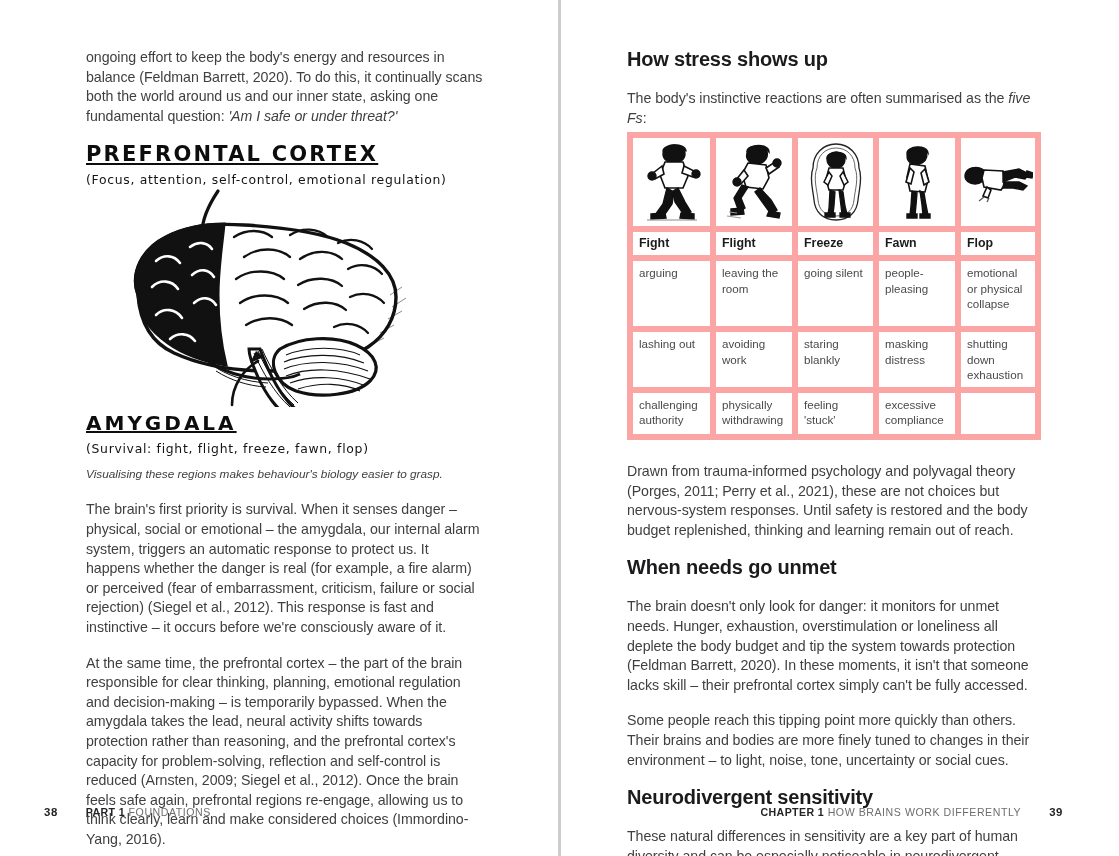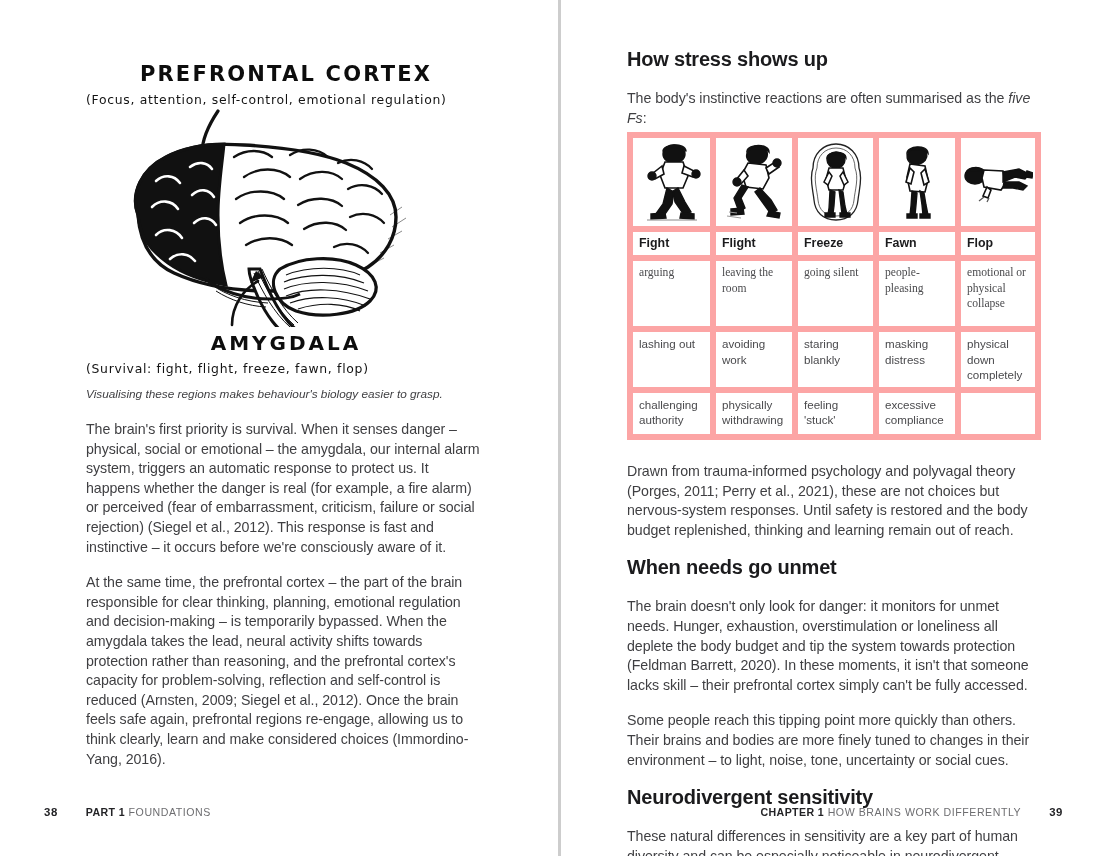--- a/index.html
+++ b/index.html
@@ -66,27 +66,27 @@
   }
   h2.spaced-top { margin-top: 12px; }
 
   
   .figure {
     position: relative;
     width: 400px;
     margin: 14px 0 10px 0;
   }
   .fig-title {
-    text-align: center;
     font-family: "DejaVu Sans", sans-serif;
     font-weight: bold;
     font-size: 21px;
     letter-spacing: 2.2px;
     color: #0d0d0d;
     margin-bottom: 6px;
+    text-decoration: underline;
   }
   .fig-sub {
     text-align: left;
     font-family: "DejaVu Sans", sans-serif;
     font-size: 12.4px;
     letter-spacing: 0.7px;
     color: #131313;
   }
   .fig-title.lower {
     font-size: 20px;
@@ -129,21 +129,21 @@
     text-align: center;
     vertical-align: middle;
   }
   .fives td.head {
     font-weight: bold;
     font-size: 12.4px;
     color: #1b1b1d;
     padding-top: 4px;
     padding-bottom: 4px;
   }
-  .fives tr.r1 td { height: 56px; font-family: Liberation Serif, serif; }
+  .fives tr.r1 td { height: 56px; }
   .fives tr.r2 td { height: 32px; }
   .fives tr.r3 td { height: 32px; }
   .fives td.pic svg { display: block; margin: 0 auto; }
 
   
   .footer {
     position: absolute;
     bottom: 38px;
     font-size: 10.6px;
     letter-spacing: 0.55px;
@@ -166,20 +166,21 @@
   .footer-right .pageno { margin-left: 28px; }
 </style>
 </head>
 <body>
 
 <div class="spread">
 
   <div class="page page-left">
     <div class="col">
 
+      <p><span>ongoing effort to keep the body's energy and resources in balance (Feldman Barrett, 2020). To do this, it continually scans both the world around us and our inner state, asking one fundamental question: </span><em>'Am I safe or under threat?'</em></p>
 
       <div class="figure">
         <div class="fig-title">PREFRONTAL CORTEX</div>
         <div class="fig-sub">(Focus, attention, self-control, emotional regulation)</div>
 
         <div class="brain-wrap">
           <svg width="400" height="218" viewBox="0 0 400 218">
 
             <g stroke="#111" fill="none">
               <path d="M132 2 C124 14 116 30 116 44" stroke-width="3.2" stroke-linecap="round"></path>
@@ -422,21 +423,21 @@
             <td>leaving the room</td>
             <td>going silent</td>
             <td>people-pleasing</td>
             <td>emotional or physical collapse</td>
           </tr>
           <tr class="r2">
             <td>lashing out</td>
             <td>avoiding work</td>
             <td>staring blankly</td>
             <td>masking distress</td>
-            <td>physical down completely</td>
+            <td>shutting down exhaustion</td>
           </tr>
           <tr class="r3">
             <td>challenging authority</td>
             <td>physically withdrawing</td>
             <td>feeling 'stuck'</td>
             <td>excessive compliance</td>
             <td></td>
           </tr>
         </tbody>
       </table>

